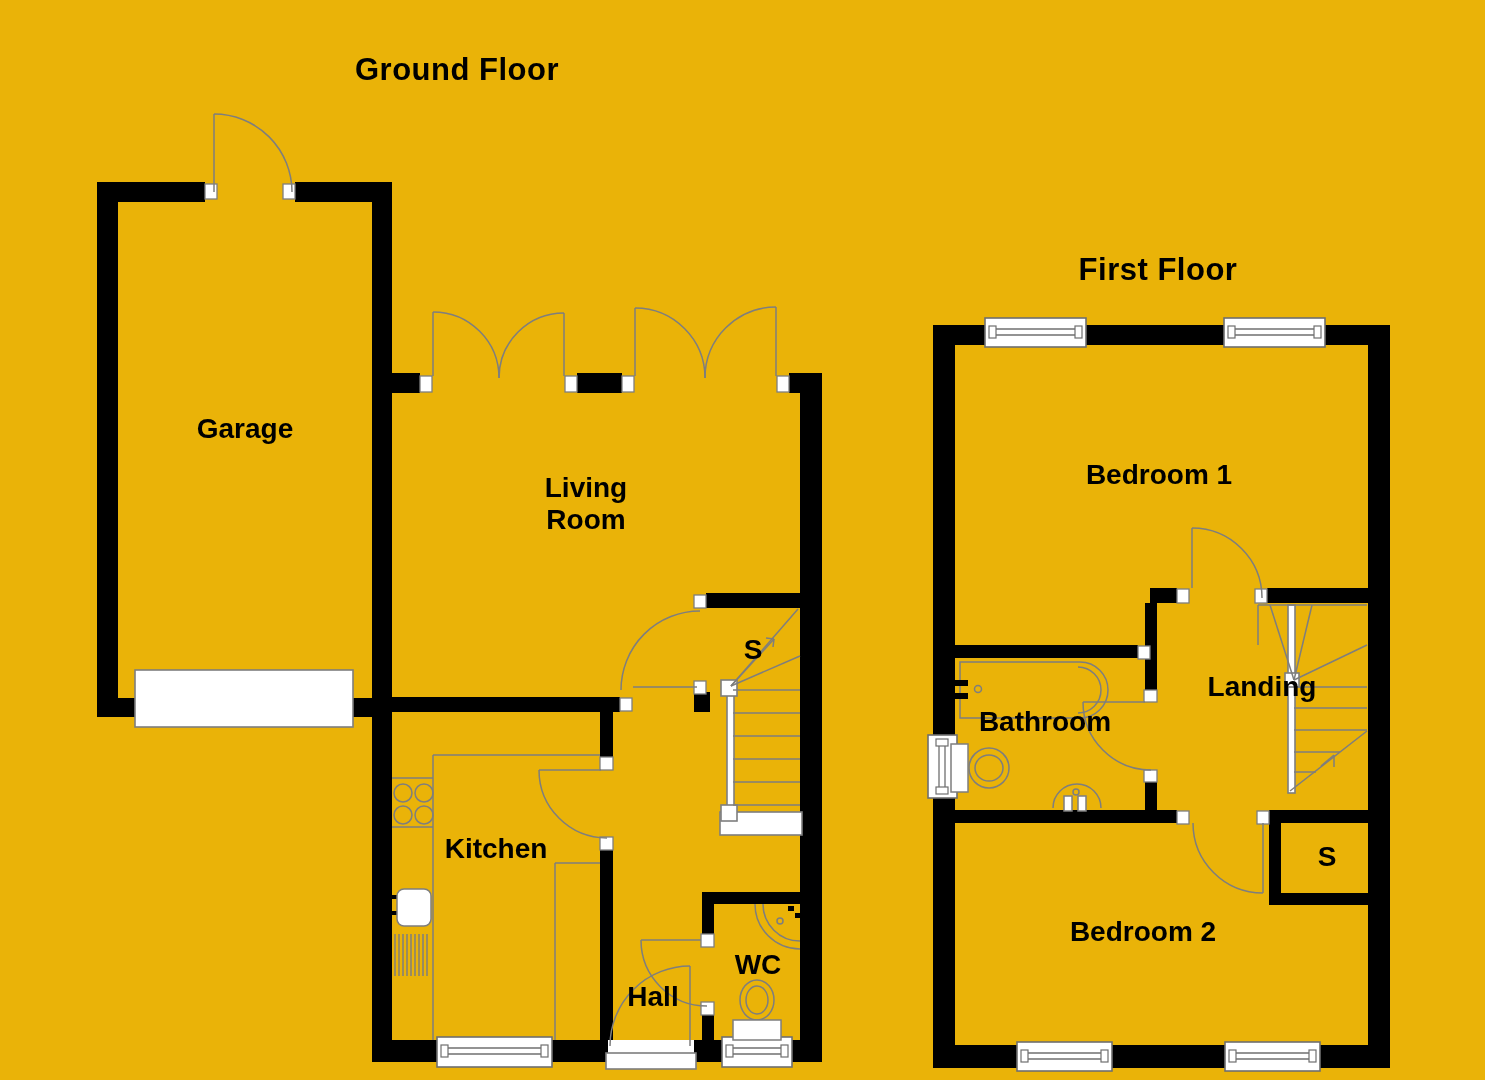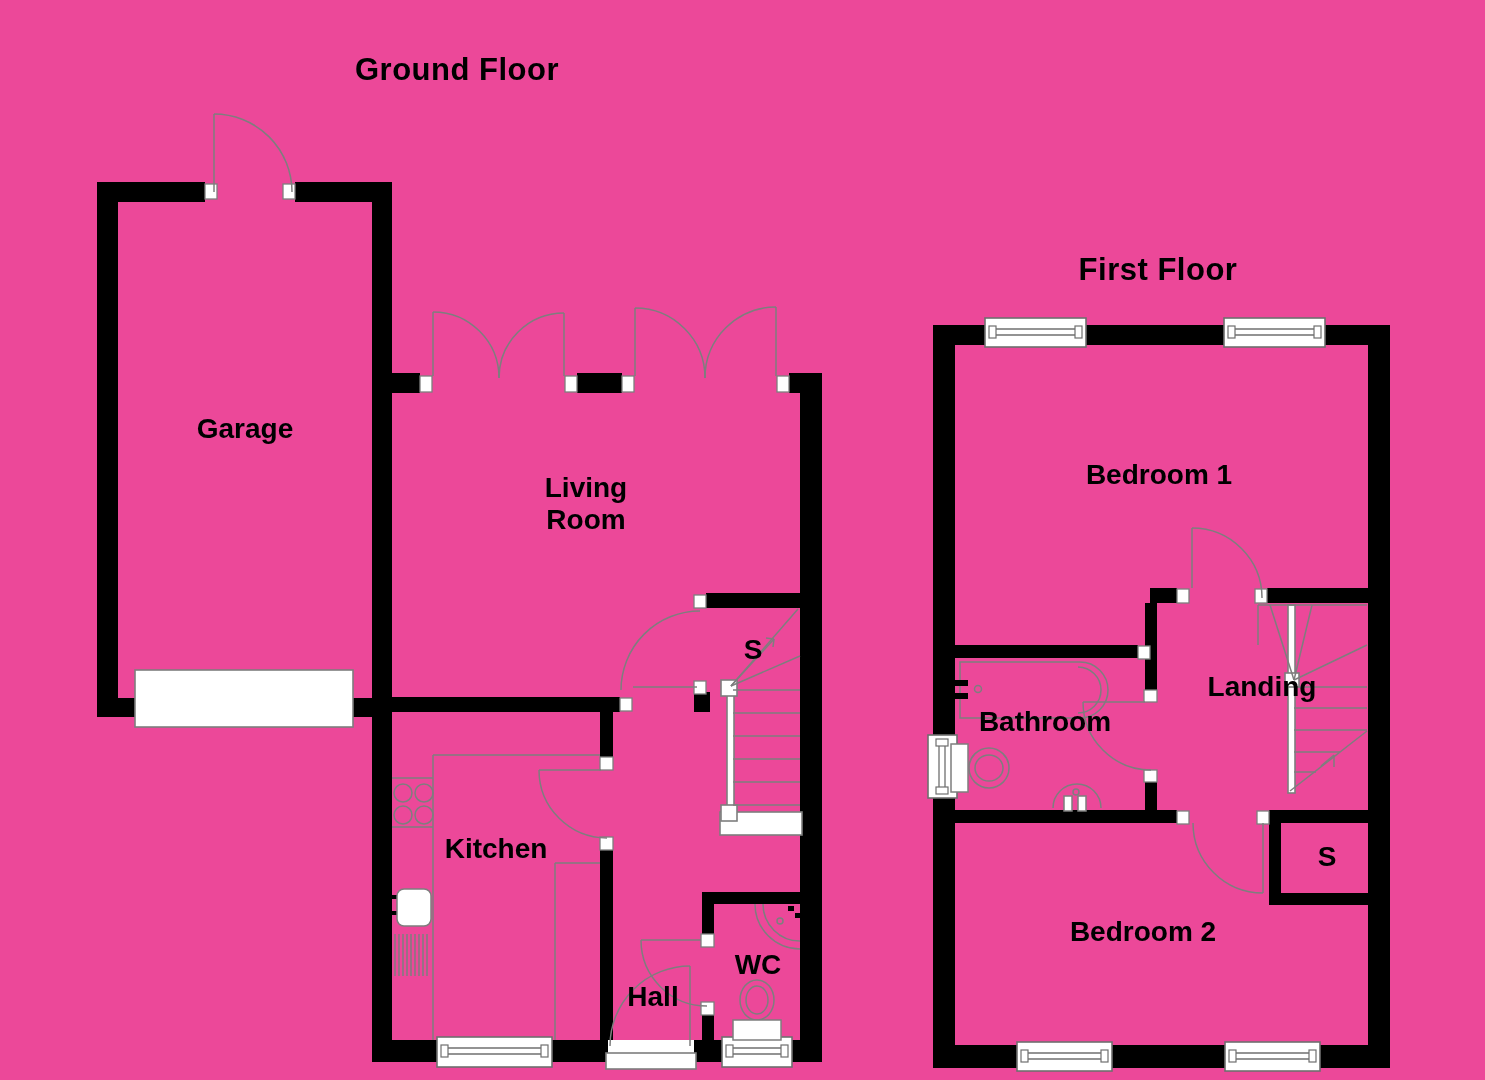--- a/index.html
+++ b/index.html
@@ -1,16 +1,16 @@
 <!DOCTYPE html>
 <html><head>
 <meta charset="utf-8">
 <style>
   html,body{margin:0;padding:0;background:#ffffff;}
-  .stage{position:relative;width:1485px;height:1080px;background:#ec4899;overflow:hidden;}
+  .stage{position:relative;width:1485px;height:1080px;background:#eab308;overflow:hidden;}
   svg{display:block;font-family:"Liberation Sans","DejaVu Sans",sans-serif;}
   text{fill:#000;font-weight:bold;text-anchor:middle;}
   text.title{font-size:31px;letter-spacing:.5px;}
   text.room{font-size:28px;}
 </style>
 </head>
 <body>
 
 <div class="stage">
   <svg id="plan-svg" width="1485" height="1080" viewBox="0 0 1485 1080" xmlns="http://www.w3.org/2000/svg">

